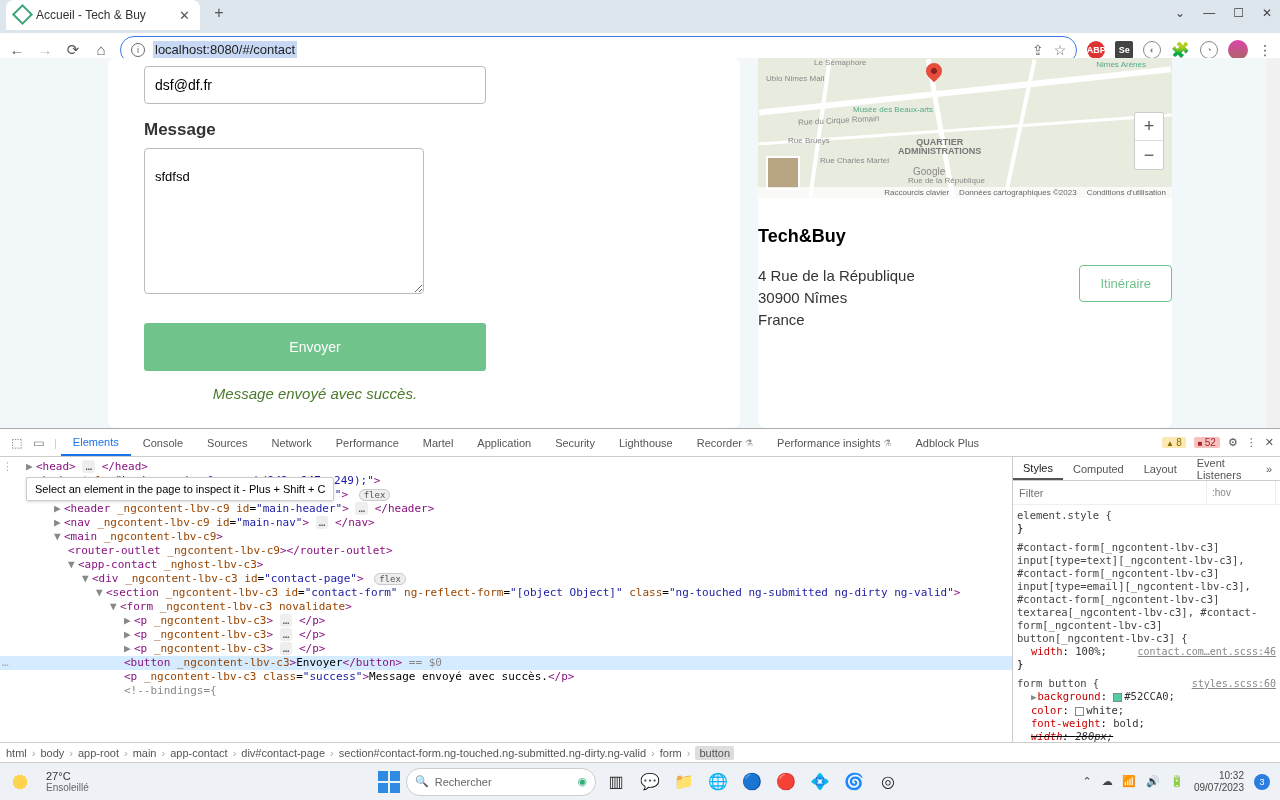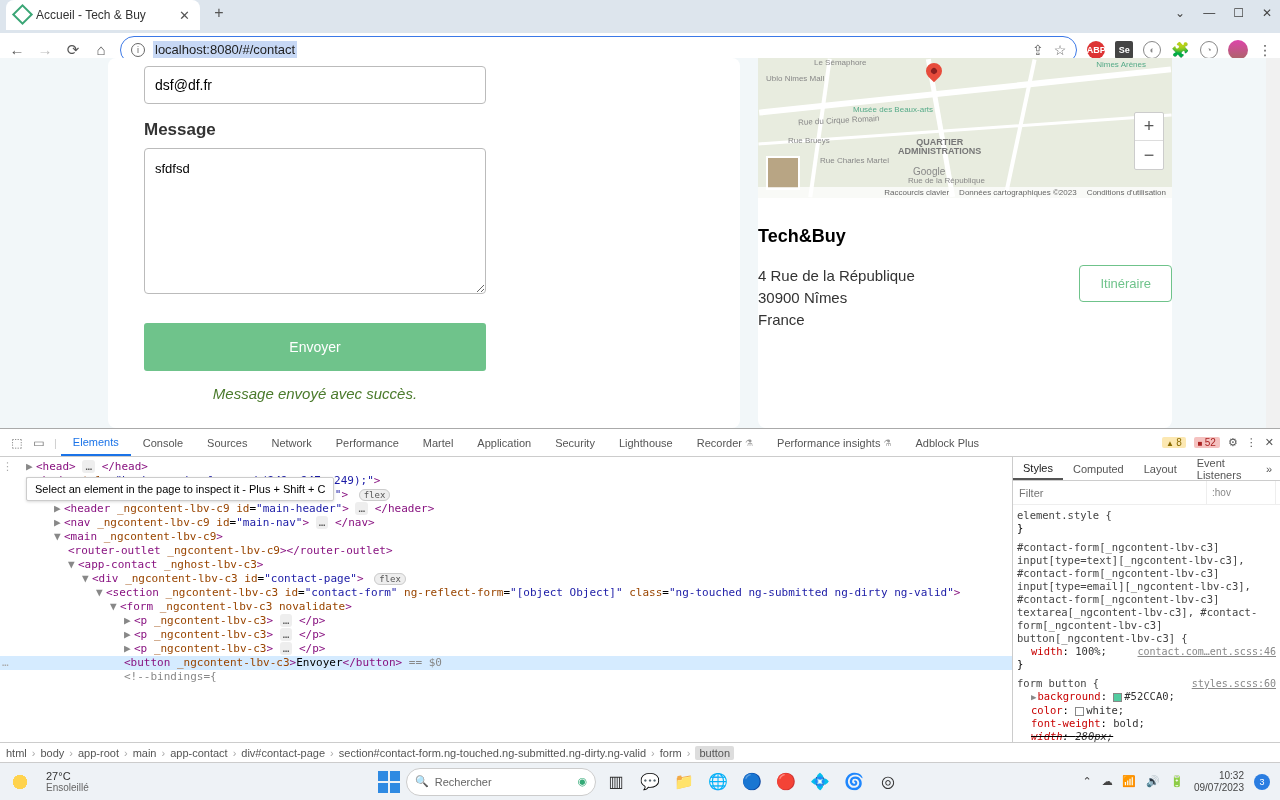--- a/index.html
+++ b/index.html
@@ -25,21 +25,21 @@
 .avatar { width: 20px; height: 20px; border-radius: 50%; background: linear-gradient(#d4a, #a66); }
 .menu-dots { color: #555; font-size: 14px; }
 
 
 .viewport { height: 370px; overflow: hidden; background: #f2f7f9; position: relative; }
 .scrollbar-v { position: absolute; right: 0; top: 0; width: 14px; height: 100%; background: #f1f1f1; }
 .page-content { display: flex; gap: 18px; padding: 0 108px; height: 100%; }
 .card-left { width: 632px; background: #fff; border-radius: 8px; padding: 0 36px 20px; }
 .form-input { width: 342px; height: 38px; border: 1px solid #bbb; border-radius: 4px; padding: 0 10px; font-size: 14px; margin-top: 8px; }
 .form-label { font-size: 17px; font-weight: 600; color: #333; margin-top: 16px; }
-.form-text { width: 342px; height: 146px; border: 1px solid #bbb; border-radius: 4px; padding: 12px 10px; font-size: 13px; resize: both; margin-top: 8px; font-family: inherit; }
+.form-text { width: 280px; height: 146px; border: 1px solid #bbb; border-radius: 4px; padding: 20px 10px; font-size: 13px; resize: both; margin-top: 8px; font-family: inherit; }
 .btn-submit { width: 342px; height: 48px; background: #6fc38b; color: #fff; border: none; border-radius: 3px; font-size: 14px; margin-top: 26px; cursor: pointer; }
 .success-msg { font-style: italic; color: #4a7a2b; font-size: 15px; text-align: center; width: 342px; margin-top: 14px; }
 
 .card-right { flex: 1; background: #fff; border-radius: 8px; padding: 0 0 18px; }
 .map { height: 140px; background: #e8ecdf; position: relative; overflow: hidden; }
 .map-road { position: absolute; background: #fff; }
 .map-label { position: absolute; font-size: 8px; color: #888; }
 .map-marker { position: absolute; left: 168px; top: 5px; width: 16px; height: 16px; background: #e74c3c; border-radius: 50% 50% 50% 0; transform: rotate(-45deg); }
 .map-marker::after { content: ""; position: absolute; width: 6px; height: 6px; background: #8b2020; border-radius: 50%; top: 5px; left: 5px; }
 .map-zoom { position: absolute; right: 8px; bottom: 28px; width: 30px; background: #fff; border: 1px solid #ccc; border-radius: 2px; }
@@ -255,20 +255,21 @@
           <div class="dom-line" style="padding-left: 54px;"><span class="arrow">▼</span><span class="t">&lt;main</span> <span class="a">_ngcontent-lbv-c9</span><span class="t">&gt;</span></div>
           <div class="dom-line" style="padding-left: 68px;"><span class="t">&lt;router-outlet</span> <span class="a">_ngcontent-lbv-c9</span><span class="t">&gt;&lt;/router-outlet&gt;</span></div>
           <div class="dom-line" style="padding-left: 68px;"><span class="arrow">▼</span><span class="t">&lt;app-contact</span> <span class="a">_nghost-lbv-c3</span><span class="t">&gt;</span></div>
           <div class="dom-line" style="padding-left: 82px;"><span class="arrow">▼</span><span class="t">&lt;div</span> <span class="a">_ngcontent-lbv-c3</span> <span class="a">id</span>=<span class="v">"contact-page"</span><span class="t">&gt;</span> <span class="flexbadge">flex</span></div>
           <div class="dom-line" style="padding-left: 96px;"><span class="arrow">▼</span><span class="t">&lt;section</span> <span class="a">_ngcontent-lbv-c3</span> <span class="a">id</span>=<span class="v">"contact-form"</span> <span class="a">ng-reflect-form</span>=<span class="v">"[object Object]"</span> <span class="a">class</span>=<span class="v">"ng-touched ng-submitted ng-dirty ng-valid"</span><span class="t">&gt;</span></div>
           <div class="dom-line" style="padding-left: 110px;"><span class="arrow">▼</span><span class="t">&lt;form</span> <span class="a">_ngcontent-lbv-c3</span> <span class="a">novalidate</span><span class="t">&gt;</span></div>
           <div class="dom-line" style="padding-left: 124px;"><span class="arrow">▶</span><span class="t">&lt;p</span> <span class="a">_ngcontent-lbv-c3</span><span class="t">&gt;</span> <span class="ellips">…</span> <span class="t">&lt;/p&gt;</span></div>
           <div class="dom-line" style="padding-left: 124px;"><span class="arrow">▶</span><span class="t">&lt;p</span> <span class="a">_ngcontent-lbv-c3</span><span class="t">&gt;</span> <span class="ellips">…</span> <span class="t">&lt;/p&gt;</span></div>
           <div class="dom-line" style="padding-left: 124px;"><span class="arrow">▶</span><span class="t">&lt;p</span> <span class="a">_ngcontent-lbv-c3</span><span class="t">&gt;</span> <span class="ellips">…</span> <span class="t">&lt;/p&gt;</span></div>
           <div class="dom-line sel" style="padding-left: 124px;"><span class="idx">…</span><span class="t">&lt;button</span> <span class="a">_ngcontent-lbv-c3</span><span class="t">&gt;</span><span class="txt">Envoyer</span><span class="t">&lt;/button&gt;</span> <span class="eq0">== $0</span></div>
+          <div class="dom-line" style="padding-left: 124px;"><span class="t">&lt;p</span> <span class="a">_ngcontent-lbv-c3</span> <span class="a">class</span>=<span class="v">"success"</span><span class="t">&gt;</span><span class="txt">Message envoyé avec succès.</span><span class="t">&lt;/p&gt;</span></div>
           <div class="dom-line" style="padding-left: 124px;"><span class="c">&lt;!--bindings={</span></div>
         </div>
     </div>
     <div class="dt-side">
       <div class="side-tabs" id="side-tabs-holder">
         <span class="side-tab active">Styles</span>
           <span class="side-tab">Computed</span>
           <span class="side-tab">Layout</span>
           <span class="side-tab">Event Listeners</span>
           <span class="side-more">»</span>

